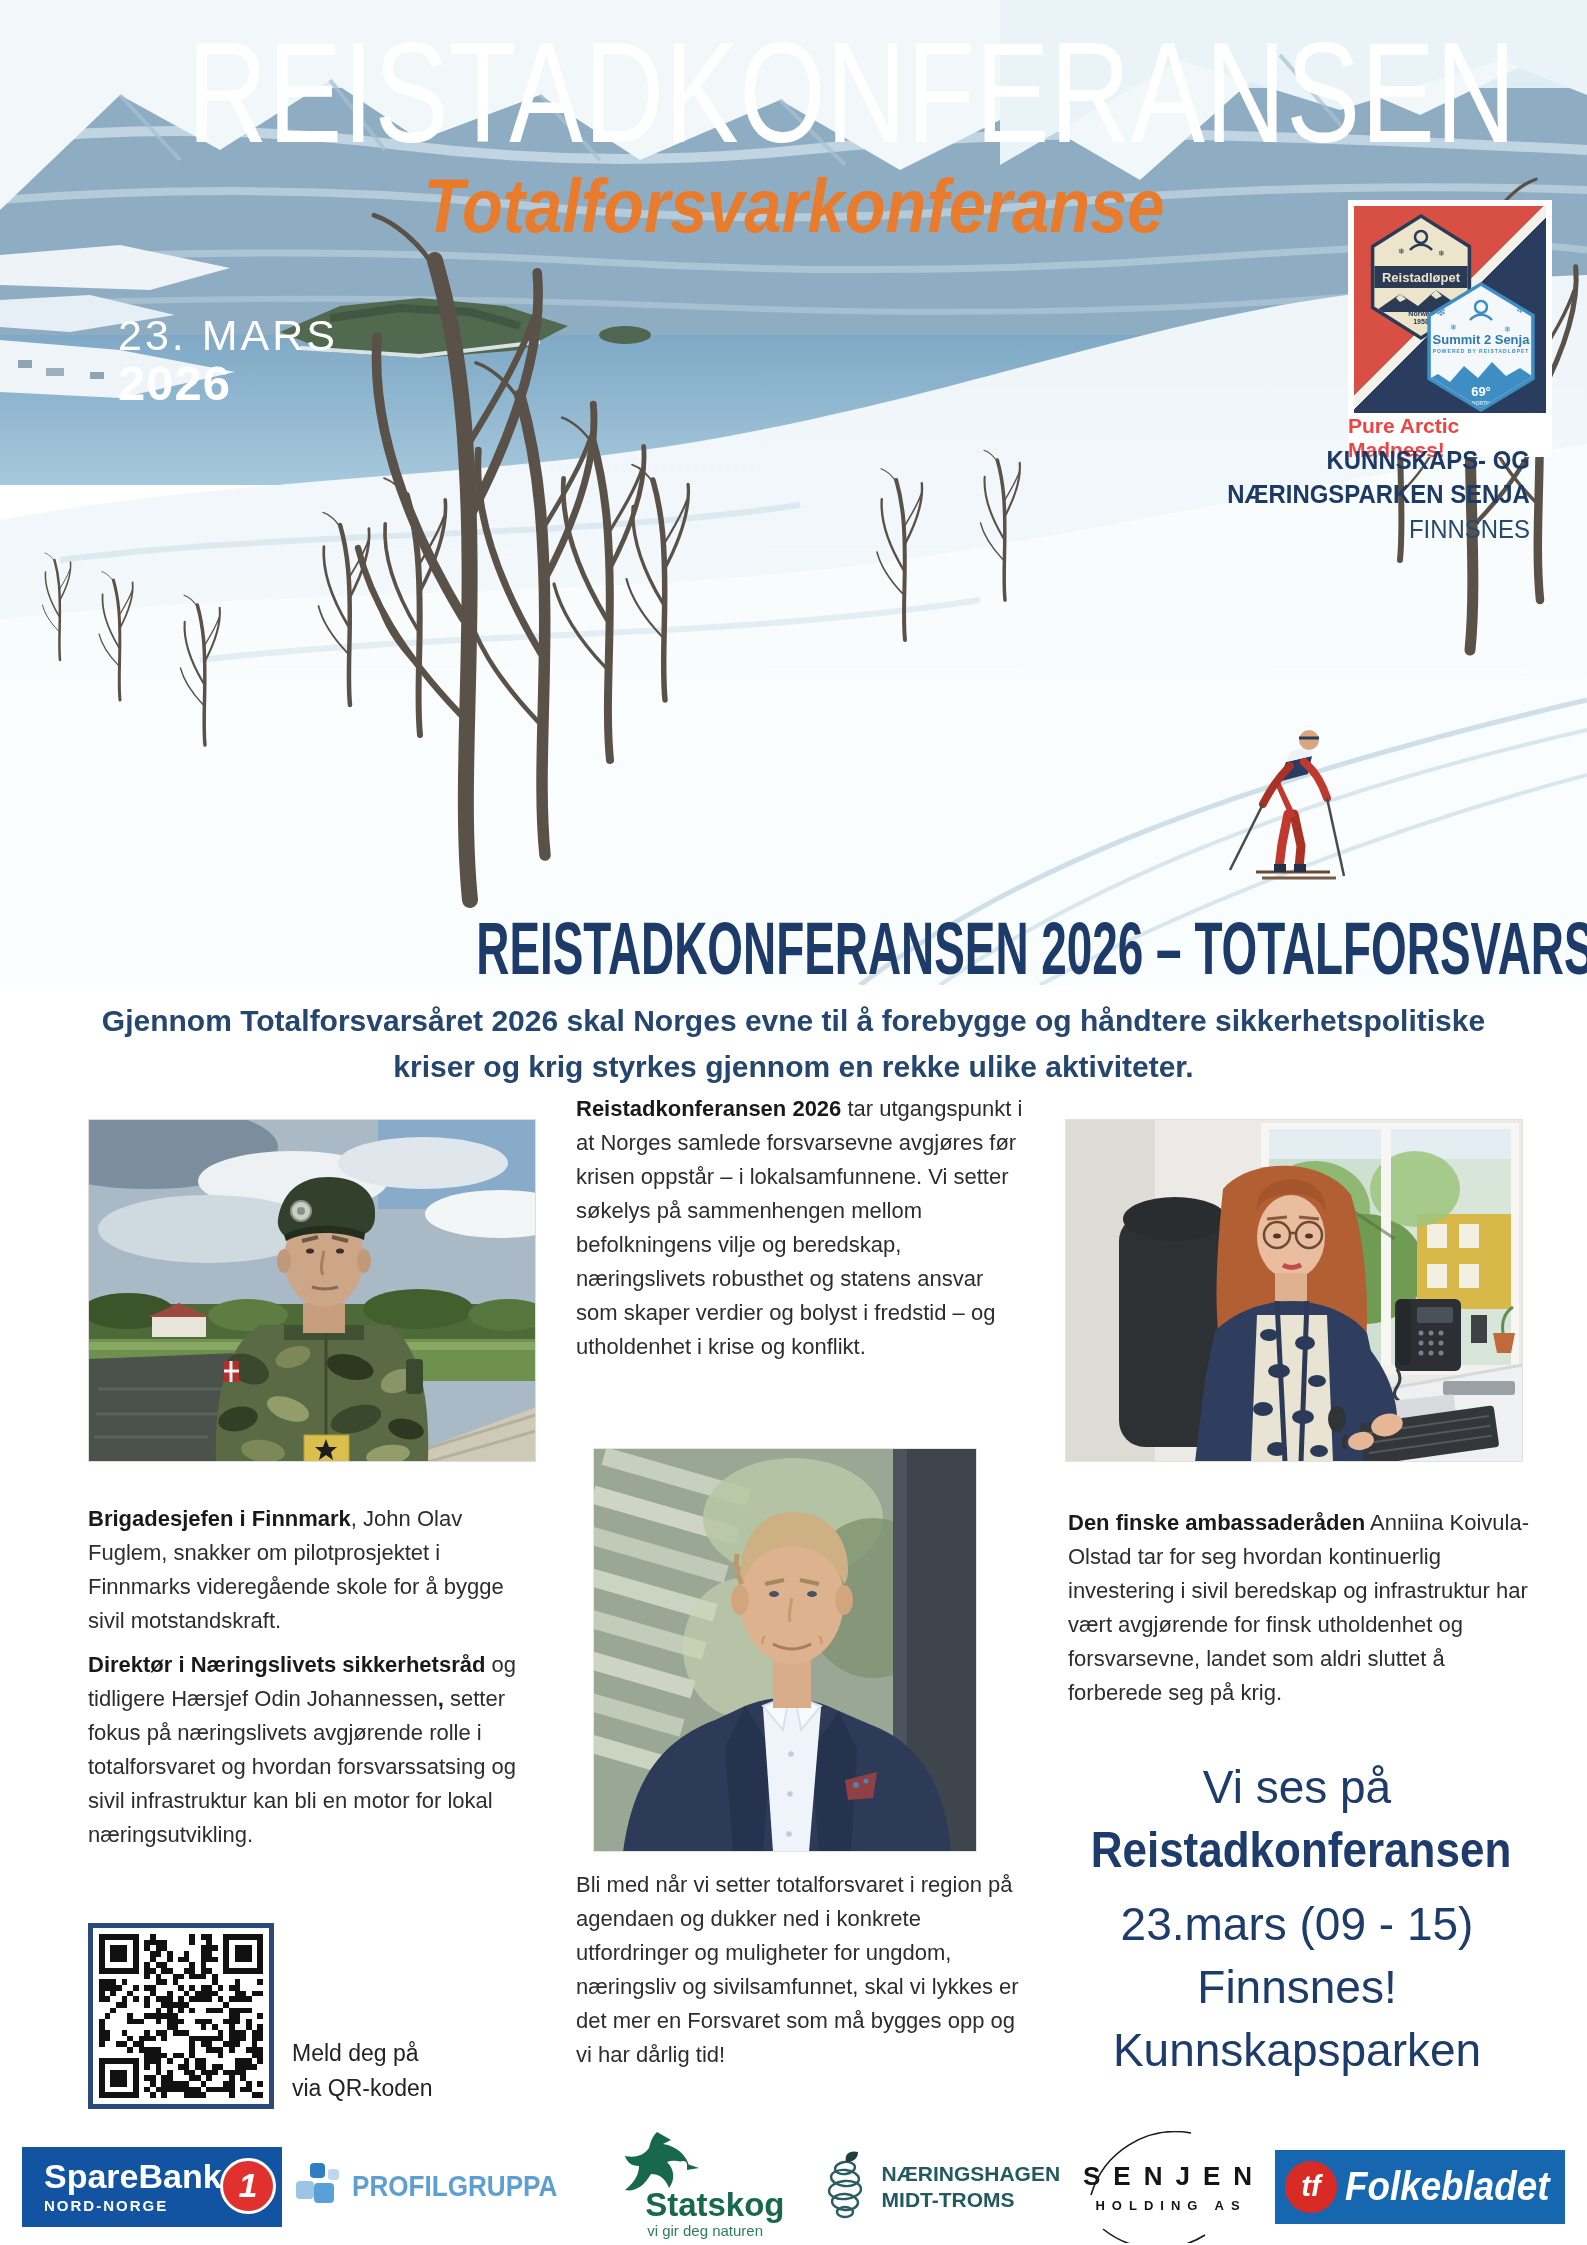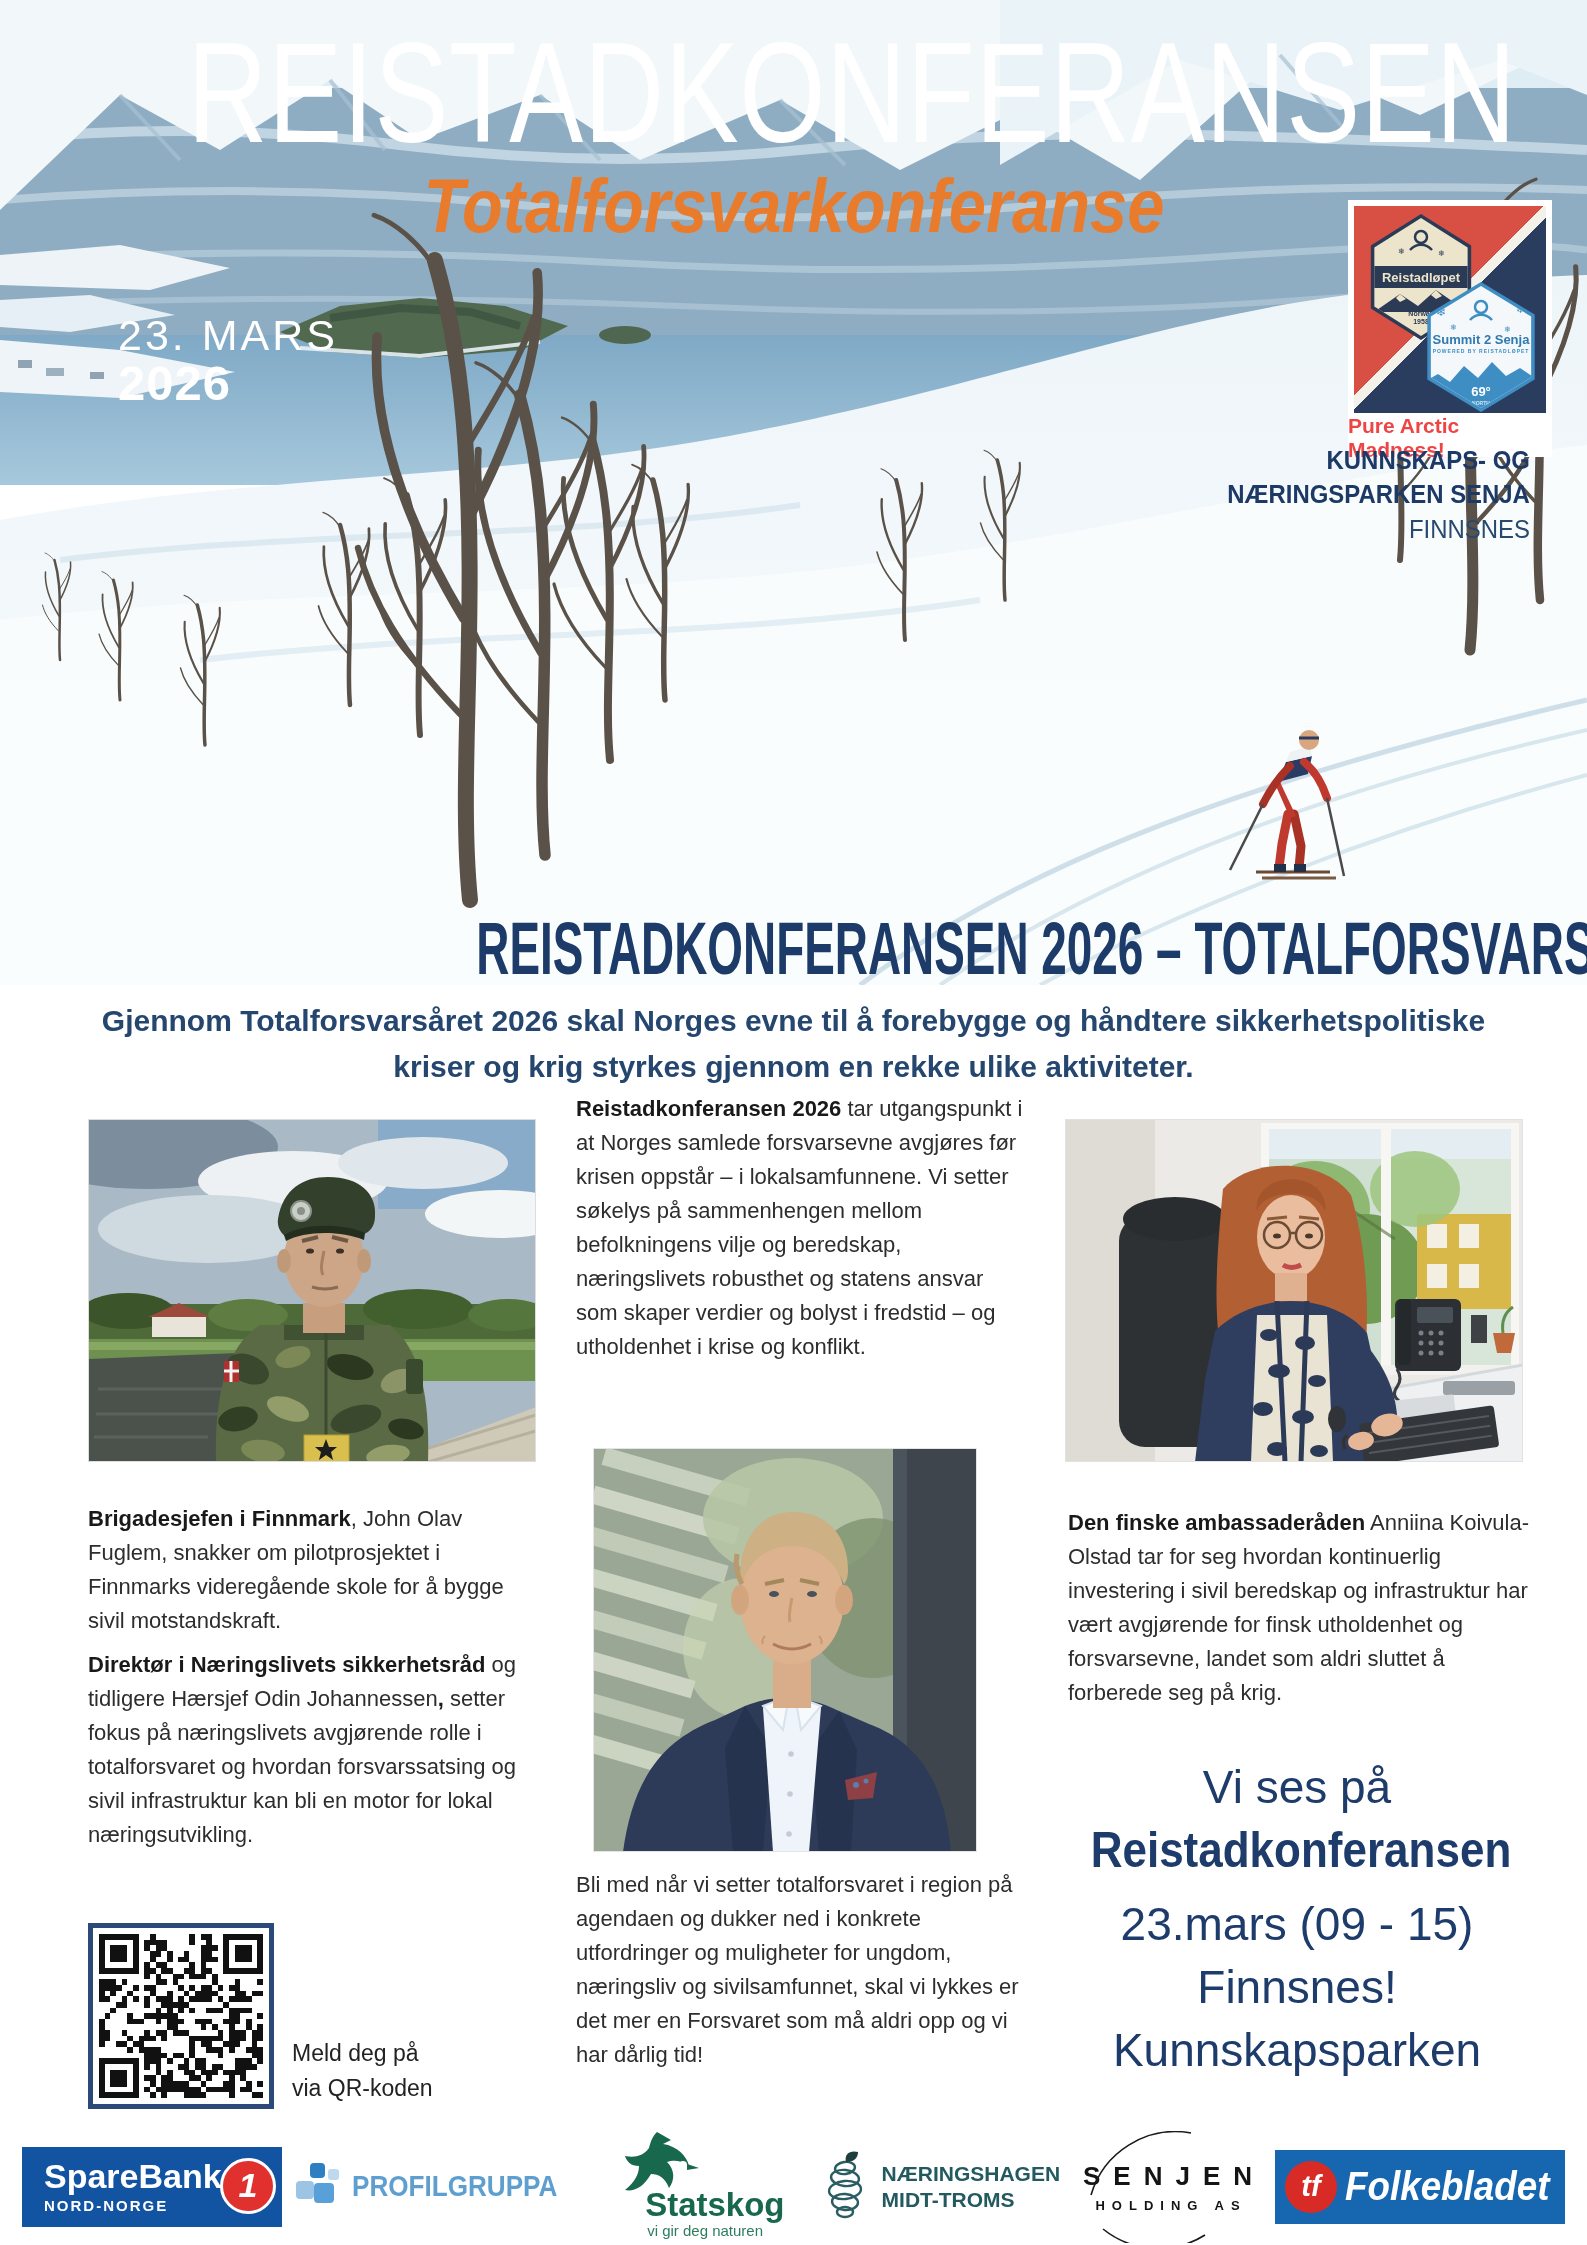--- a/index.html
+++ b/index.html
@@ -462,21 +462,21 @@
   </p>
 
   <div class="cta">
     <div class="c1">Vi ses på</div>
     <div><span class="cx c2">Reistadkonferansen</span></div>
     <div class="c1">23.mars (09 - 15)</div>
     <div class="c1">Finnsnes!</div>
     <div class="c1">Kunnskapsparken</div>
   </div>
 
-  <p class="abs body-text" style="left:576px;top:1868px;width:460px;margin:0;">Bli med når vi setter totalforsvaret i region på agendaen og dukker ned i konkrete utfordringer og muligheter for ungdom, næringsliv og sivilsamfunnet, skal vi lykkes er det mer en Forsvaret som må aldri opp og vi har dårlig tid!</p>
+  <p class="abs body-text" style="left:576px;top:1868px;width:460px;margin:0;">Bli med når vi setter totalforsvaret i region på agendaen og dukker ned i konkrete utfordringer og muligheter for ungdom, næringsliv og sivilsamfunnet, skal vi lykkes er det mer en Forsvaret som må bygges opp og vi har dårlig tid!</p>
 
   <div class="qr-box">
     <svg id="qr-svg" width="164" height="164" viewBox="0 0 29 29" shape-rendering="crispEdges">
       <rect width="29" height="29" fill="#ffffff"></rect>
       <g fill="#111111">
         <path d="M0,0h7v7h-7z M1,1v5h5v-5z" fill-rule="evenodd"></path>
         <rect x="2" y="2" width="3" height="3"></rect>
         <path d="M22,0h7v7h-7z M23,1v5h5v-5z" fill-rule="evenodd"></path>
         <rect x="24" y="2" width="3" height="3"></rect>
         <path d="M0,22h7v7h-7z M1,23v5h5v-5z" fill-rule="evenodd"></path>

